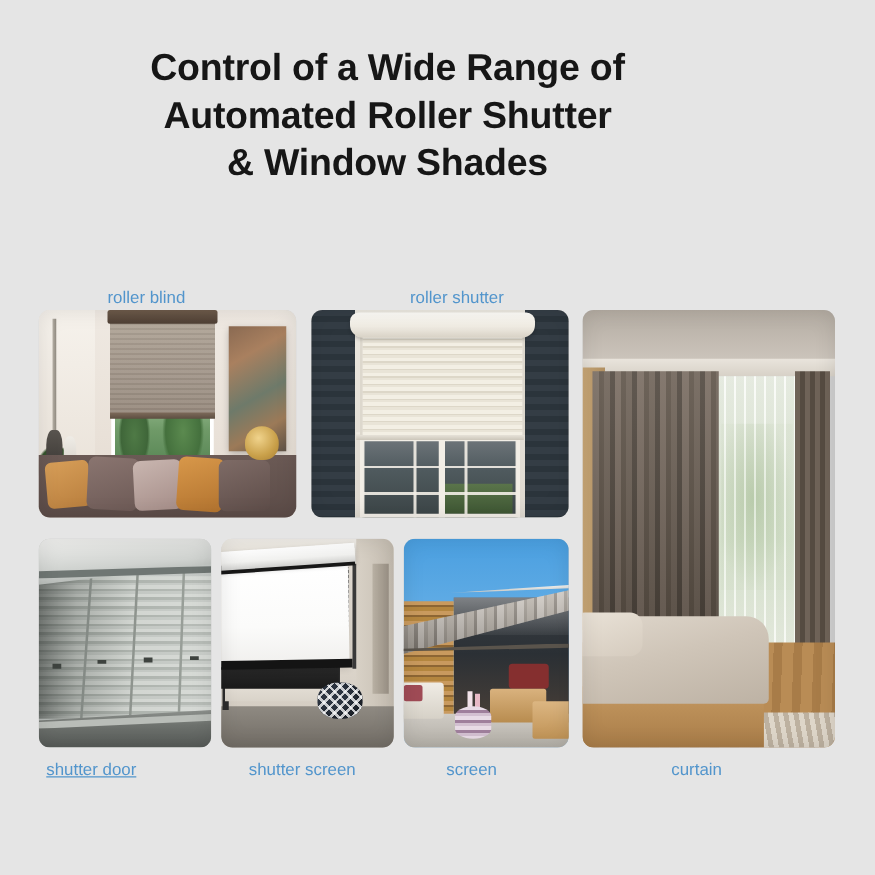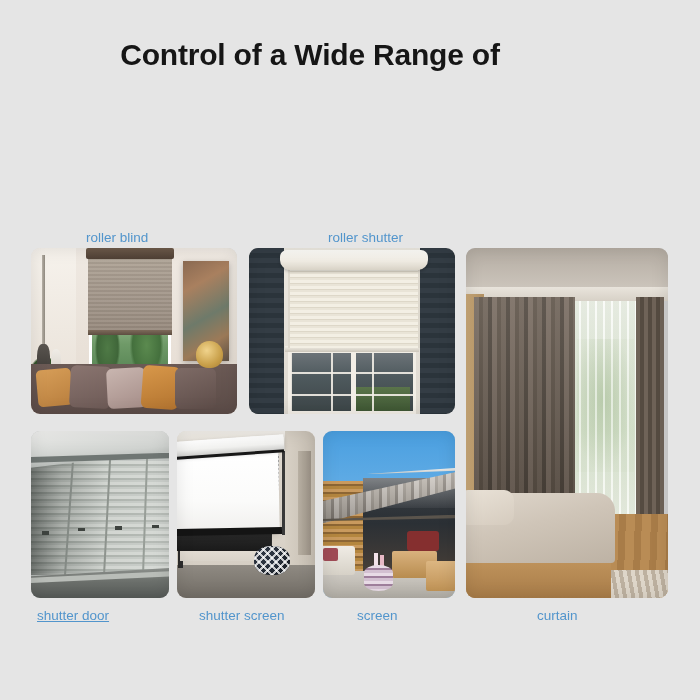--- a/index.html
+++ b/index.html
@@ -234,20 +234,22 @@
   .aw-red     { left:64%; top:60%; width:24%; height:12%; background:#8e2f2f; border-radius:3px; opacity:.9; }
 
   
   .vig { inset:0; box-shadow:inset 0 0 18px rgba(0,0,0,.10); }
 </style>
 </head>
 <body>
 
 <div id="title-block">
   <span class="title-line">Control of a Wide Range of</span>
+  <span class="title-line">Automated Roller Shutter</span>
+  <span class="title-line">&amp; Window Shades</span>
 </div>
 
 <div id="gallery">
 
   <div class="label" style="left:86px; top:230px;">roller blind</div>
 
   <div class="label" style="left:305px; top:230px;margin-left:23px;">roller shutter</div>
 
   <div class="cell" style="left:31px; top:248px; width:206px; height:166px;">
     <div class="scene">

